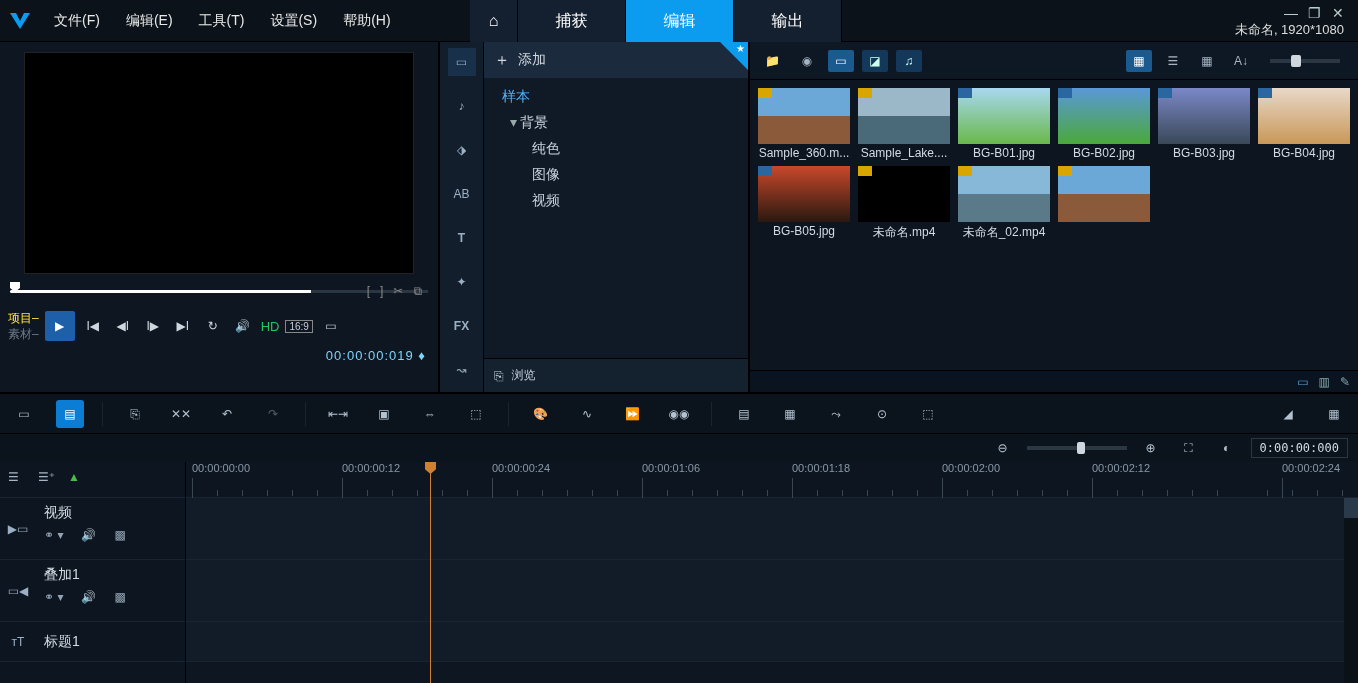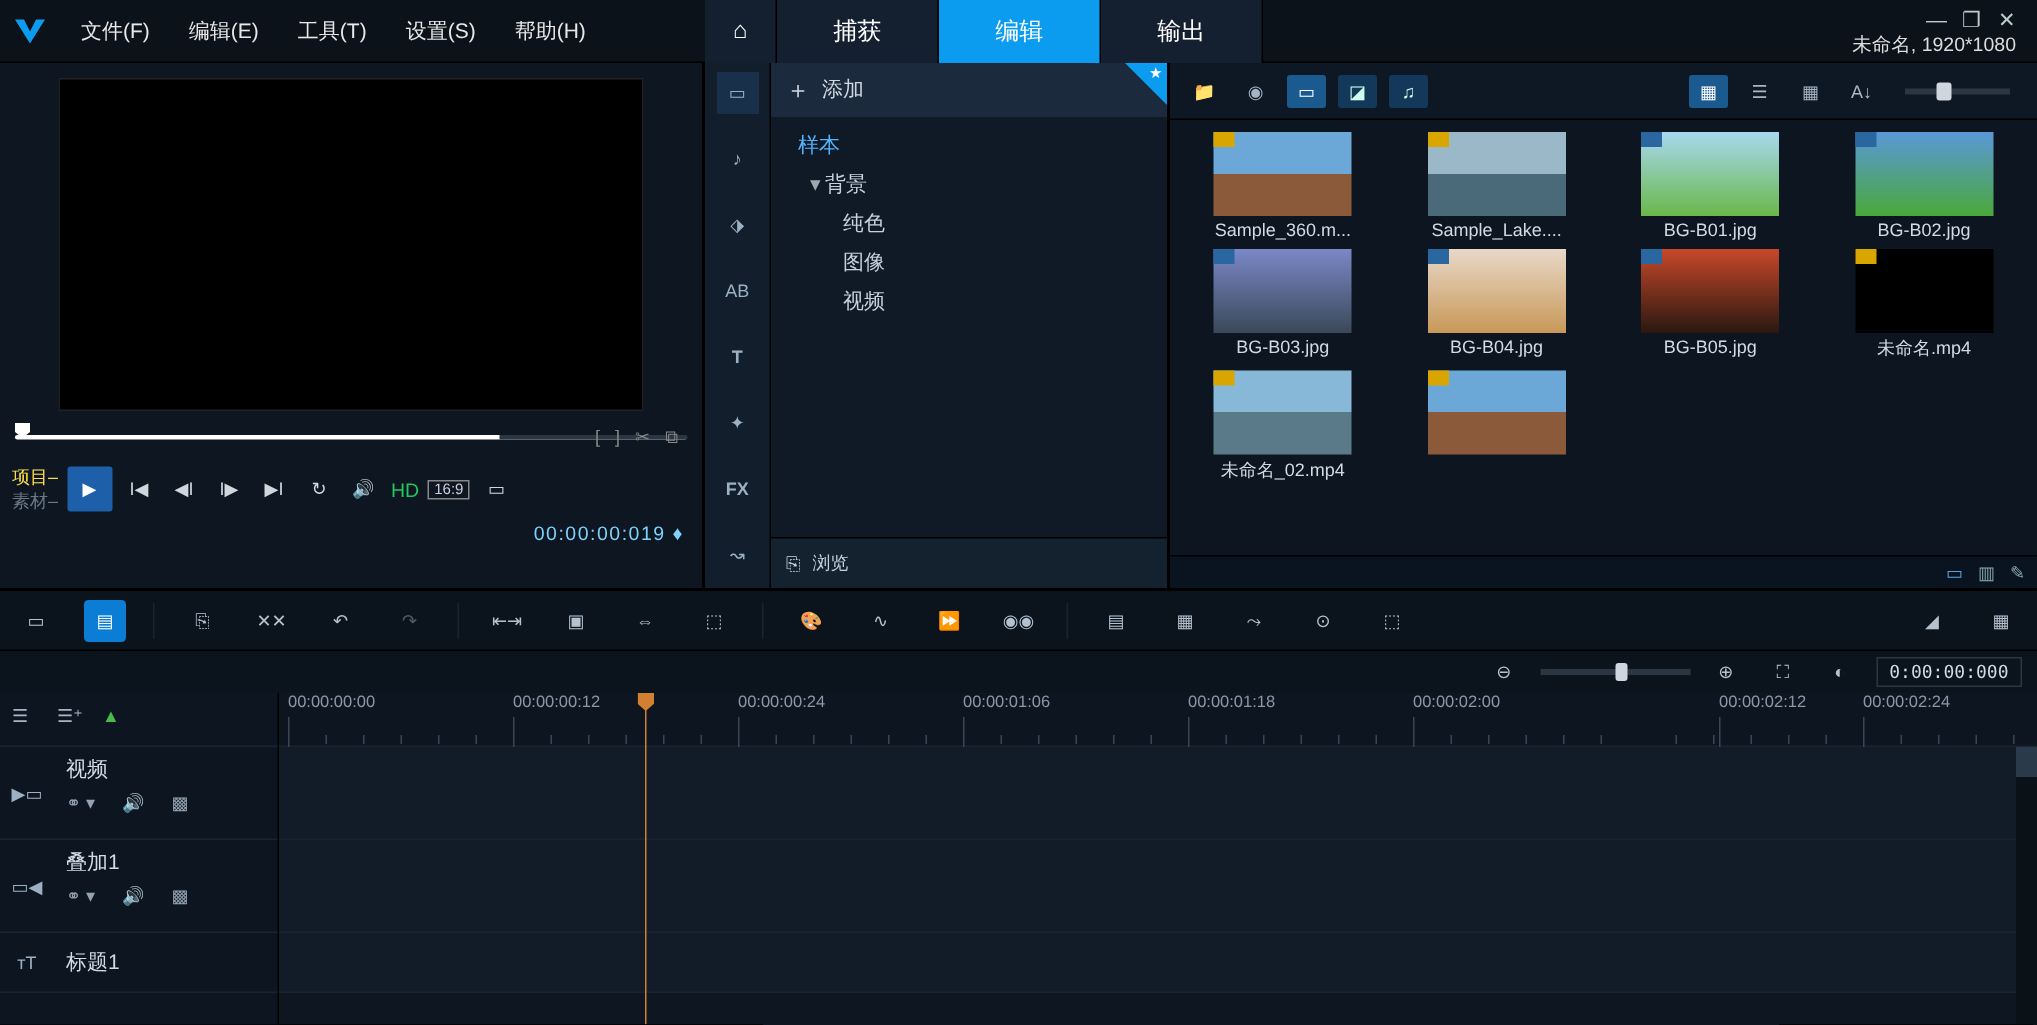--- a/index.html
+++ b/index.html
@@ -57,21 +57,21 @@
 
 .lib-content { flex: 1; display: flex; flex-direction: column; }
 .lib-toolbar { height: 38px; background: #0e1824; display: flex; align-items: center; padding: 0 10px; gap: 8px; border-bottom: 1px solid #000; }
 .lib-tb-btn { width: 26px; height: 22px; display: flex; align-items: center; justify-content: center; color: #a6b4c3; cursor: pointer; border-radius: 2px; }
 .lib-tb-btn.boxed { background: #1a5a8e; color: #fff; }
 .lib-tb-btn.boxed-alt { background: #14385a; color: #cfe; }
 .lib-tb-sep { flex: 1; }
 .lib-slider { width: 70px; height: 4px; background: #2a3642; position: relative; margin: 0 8px; }
 .lib-slider::after { content: ''; position: absolute; left: 30%; top: -4px; width: 10px; height: 12px; background: #cfd6de; border-radius: 2px; }
 
-.lib-grid { flex: 1; overflow: auto; padding: 8px; display: grid; grid-template-columns: repeat(4, 1fr); gap: 6px 8px; align-content: start; }
+.lib-grid { flex: 1; overflow: auto; padding: 8px; display: grid; grid-template-columns: repeat(6, 1fr); gap: 6px 8px; align-content: start; }
 .thumb { display: flex; flex-direction: column; align-items: center; gap: 2px; }
 .thumb-img { width: 92px; height: 56px; background: #223; position: relative; }
 .thumb-badge { position: absolute; left: 0; top: 0; width: 14px; height: 10px; background: #2a66a0; }
 .thumb-badge.vid { background: #d9a600; }
 .thumb-name { font-size: 12px; color: #d2dae3; white-space: nowrap; overflow: hidden; text-overflow: ellipsis; width: 100%; text-align: center; }
 .lib-footer { height: 22px; background: #0a1420; display: flex; align-items: center; justify-content: flex-end; padding: 0 8px; gap: 10px; color: #5aa5d9; border-top: 1px solid #000; }
 
 
 .tl-toolbar { height: 42px; background: #0b141d; display: flex; align-items: center; padding: 0 10px; gap: 18px; border-top: 2px solid #000; border-bottom: 1px solid #000; }
 .tl-tb-btn { width: 28px; height: 28px; display: flex; align-items: center; justify-content: center; color: #b4c2d0; cursor: pointer; border-radius: 3px; }
@@ -418,27 +418,27 @@
         <div class="tl-tick minor" style="left: 656px;"></div>
         <div class="tl-tick minor" style="left: 681px;"></div>
         <div class="tl-tick minor" style="left: 706px;"></div>
         <div class="tl-tick minor" style="left: 731px;"></div>
         <div class="tl-tick" style="left: 756px;">00:00:02:00</div>
         <div class="tl-tick minor" style="left: 781px;"></div>
         <div class="tl-tick minor" style="left: 806px;"></div>
         <div class="tl-tick minor" style="left: 831px;"></div>
         <div class="tl-tick minor" style="left: 856px;"></div>
         <div class="tl-tick minor" style="left: 881px;"></div>
-        <div class="tl-tick" style="left: 960px;">00:00:02:12</div>
+        <div class="tl-tick" style="left: 906px;">00:00:02:12</div>
         <div class="tl-tick minor" style="left: 931px;"></div>
         <div class="tl-tick minor" style="left: 956px;"></div>
         <div class="tl-tick minor" style="left: 981px;"></div>
         <div class="tl-tick minor" style="left: 1006px;"></div>
         <div class="tl-tick minor" style="left: 1031px;"></div>
-        <div class="tl-tick" style="left: 1056px;">00:00:02:24</div>
+        <div class="tl-tick" style="left: 1096px;">00:00:02:24</div>
         <div class="tl-tick minor" style="left: 1081px;"></div>
         <div class="tl-tick minor" style="left: 1106px;"></div>
         <div class="tl-tick minor" style="left: 1131px;"></div>
         <div class="tl-tick minor" style="left: 1156px;"></div>
         <div class="tl-tick minor" style="left: 1181px;"></div>
       </div>
     <div class="tl-track-lane"></div>
     <div class="tl-track-lane"></div>
     <div class="tl-track-lane short"></div>
     <div class="tl-playhead"></div>

